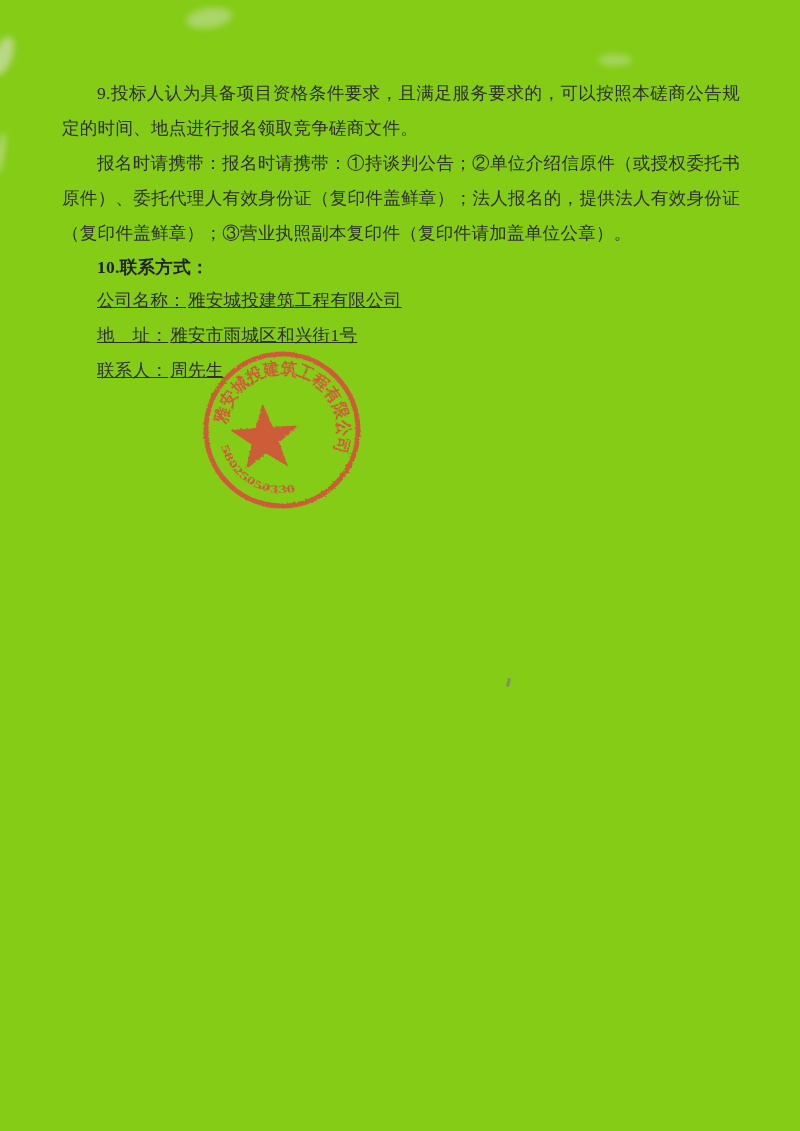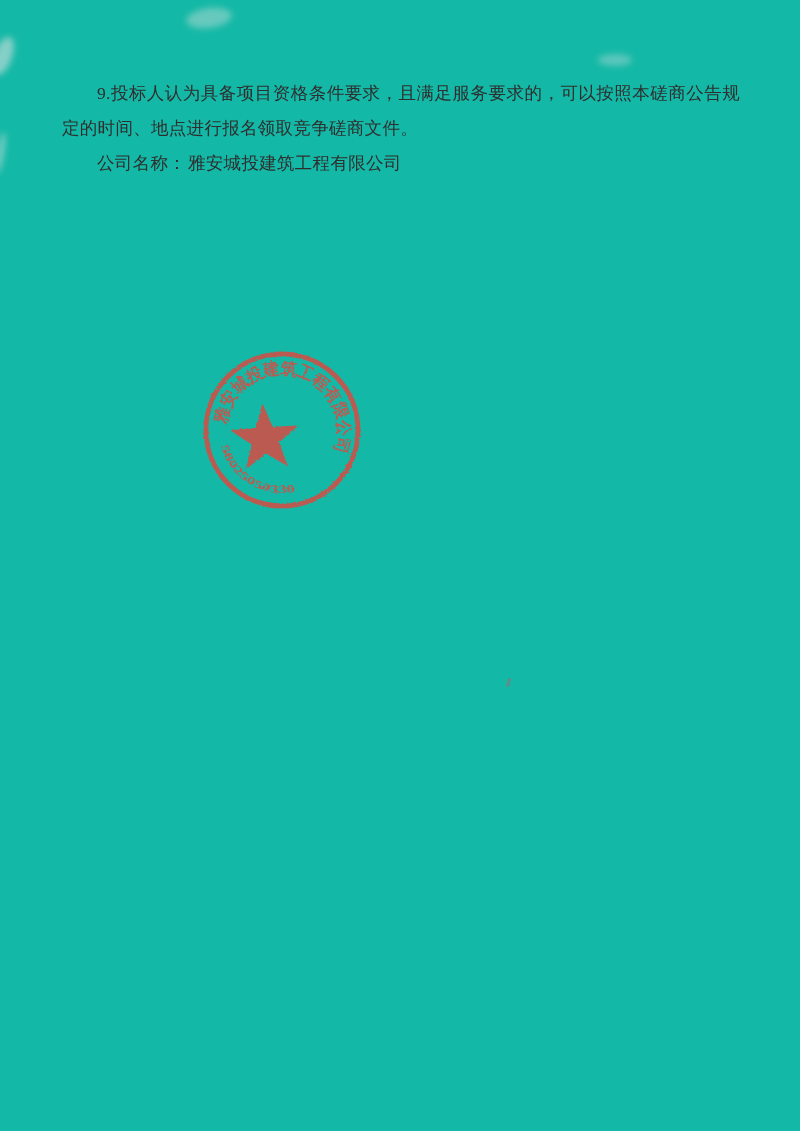--- a/index.html
+++ b/index.html
@@ -1,21 +1,21 @@
 <!DOCTYPE html>
 <html><head>
 <meta charset="utf-8">
 <style>
   * { margin: 0; padding: 0; box-sizing: border-box; }
   html, body { background: #ffffff; }
   .page {
     position: relative;
     width: 800px;
     height: 1131px;
-    background: #14b8a6;
+    background: #84cc16;
     overflow: hidden;
     font-family: "Liberation Serif", "DejaVu Serif", serif;
     color: #2e2e2e;
   }
   
   .smudge {
     position: absolute;
     background: #e3e3e3;
     filter: blur(3px);
     opacity: 0.55;
@@ -52,20 +52,21 @@
     line-height: 32px;
     text-indent: 2em;
     font-weight: bold;
     color: #222;
   }
   .contact-row {
     line-height: 35px;
     text-indent: 2em;
     position: relative;
     z-index: 3;
+    text-decoration: underline;
   }
   .contact-row .value { margin-left: 2px; }
   .para { position: relative; z-index: 3; }
   
   .stamp {
     position: absolute;
     left: 182px;
     top: 330px;
     width: 200px;
     height: 200px;
@@ -106,20 +107,28 @@
         </text>
         <text font-size="11" fill="#dc4a41">
           <textPath href="#arcBottom" startOffset="0" textLength="96" lengthAdjust="spacingAndGlyphs">58025050330</textPath>
         </text>
       </g>
     </g>
   </svg>
 
   <div class="content">
     <p class="para">9.投标人认为具备项目资格条件要求，且满足服务要求的，可以按照本磋商公告规定的时间、地点进行报名领取竞争磋商文件。</p>
+    <p class="para">报名时请携带：报名时请携带：①持谈判公告；②单位介绍信原件（或授权委托书原件）、委托代理人有效身份证（复印件盖鲜章）；法人报名的，提供法人有效身份证（复印件盖鲜章）；③营业执照副本复印件（复印件请加盖单位公章）。</p>
 
+    <div class="contact-heading">10.联系方式：</div>
 
     <div class="contact-row">
       <span class="label">公司名称：</span><span class="value">雅安城投建筑工程有限公司</span>
+    </div>
+    <div class="contact-row">
+      <span class="label">地　址：</span><span class="value">雅安市雨城区和兴街1号</span>
+    </div>
+    <div class="contact-row">
+      <span class="label">联系人：</span><span class="value">周先生</span>
     </div>
   </div>
 
 </div>
 
 </body></html>

